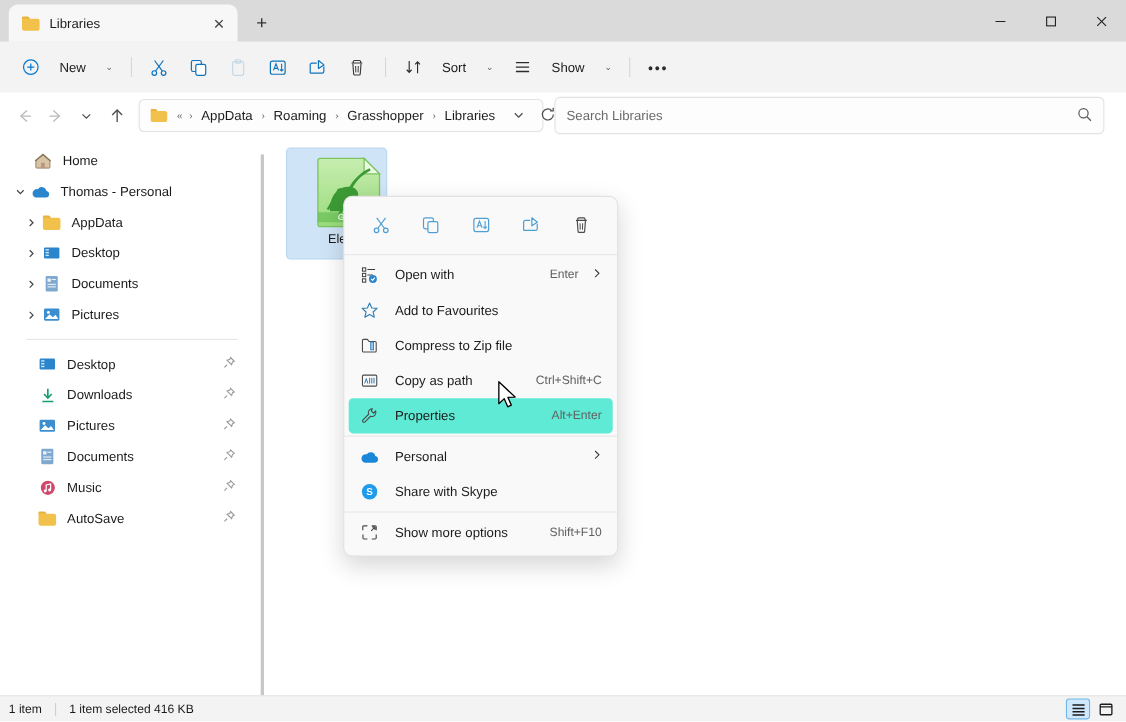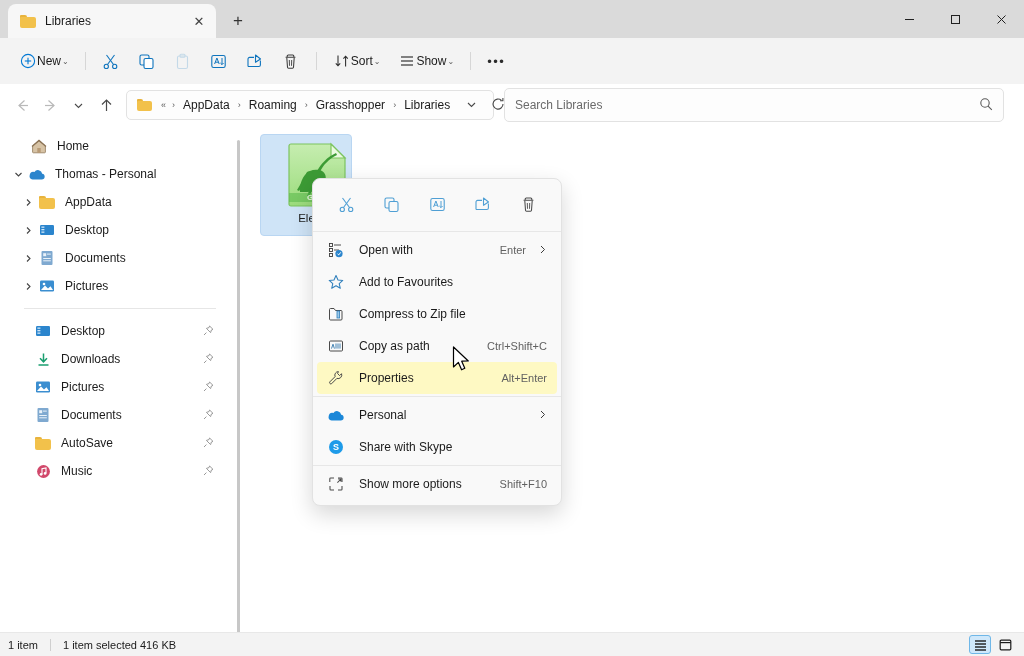--- a/index.html
+++ b/index.html
@@ -50,21 +50,21 @@
     color: #202020;
   }
 
   
   .cmdbar {
     position: absolute; top: 38px; left: 0; width: 1024px; height: 46px;
     background: #f3f3f3; display: flex; align-items: center; padding-left: 10px;
   }
   .cbtn {
     height: 32px; border-radius: 5px; display: flex; align-items: center;
-    padding: 0 9px; gap: 0; color: #1b1b1b; white-space: nowrap;
+    padding: 0 9px; gap: 17px; color: #1b1b1b; white-space: nowrap;
   }
   .cbtn .lbl { font-size: 12px; }
   .chev { font-size: 8px; color: #5a5a5a; margin-left: 1px; }
   .sep { width: 1px; height: 18px; background: #d6d6d6; margin: 0 7px; }
   .icobox { width: 18px; height: 18px; display: flex; align-items: center; justify-content: center; }
 
   
   .addrrow {
     position: absolute; top: 88px; left: 0; width: 1024px; height: 34px;
     display: flex; align-items: center;
@@ -146,21 +146,21 @@
   }
   .ctx-iconbtn {
     width: 30px; height: 30px; border-radius: 4px;
     display: flex; align-items: center; justify-content: center;
   }
   .ctx-divider { height: 1px; background: #e7e7e7; margin: 2px 0; }
   .ctx-item {
     height: 32px; display: flex; align-items: center;
     margin: 0 4px; padding: 0 10px; border-radius: 4px; position: relative;
   }
-  .ctx-item.hl { background: #fef9c3; }
+  .ctx-item.hl { background: #5eead4; }
   .ctx-ico { width: 18px; height: 18px; display: flex; align-items: center; justify-content: center; margin-right: 14px; flex: none; }
   .ctx-label { font-size: 12px; color: #1b1b1b; flex: 1; white-space: nowrap; }
   .ctx-accel { font-size: 11px; color: #616161; margin-left: 8px; }
   .ctx-sub { font-size: 10px; color: #444; margin-left: 12px; }
 
   
   .statusbar {
     position: absolute; left: 0; bottom: 0; width: 1024px; height: 24px;
     background: #f3f3f3; border-top: 1px solid #e8e8e8;
     display: flex; align-items: center; padding: 0 8px;
@@ -521,40 +521,40 @@
       <span class="navlabel">Documents</span>
       <span class="pin">
         <svg width="11" height="11" viewBox="0 0 11 11">
             <path d="M6.6 1 L10 4.4 L8.4 5 L7.6 7.6 L3.4 3.4 L6 2.6z M3.4 7.6 L1 10" fill="none" stroke="#9a9a9a" stroke-width="1"></path>
           </svg>
       </span>
     </div>
 
     <div class="navitem" style="padding-left:30px">
       <span class="navicon">
-          <span class="folder-ico"></span>
-        </span>
-      <span class="navlabel">AutoSave</span>
-      <span class="pin">
-        <svg width="11" height="11" viewBox="0 0 11 11">
-            <path d="M6.6 1 L10 4.4 L8.4 5 L7.6 7.6 L3.4 3.4 L6 2.6z M3.4 7.6 L1 10" fill="none" stroke="#9a9a9a" stroke-width="1"></path>
-          </svg>
-      </span>
-    </div>
-
-    <div class="navitem" style="padding-left:30px">
-      <span class="navicon">
         <svg width="15" height="15" viewBox="0 0 15 15">
             <circle cx="7.5" cy="7.5" r="6.4" fill="#d1486b"></circle>
             <path d="M6 10.2 V4.8 L10 3.9 V9.3" fill="none" stroke="#fff" stroke-width="1.1"></path>
             <circle cx="5.1" cy="10.3" r="1.35" fill="#fff"></circle>
             <circle cx="9.1" cy="9.4" r="1.35" fill="#fff"></circle>
           </svg>
       </span>
       <span class="navlabel">Music</span>
+      <span class="pin">
+        <svg width="11" height="11" viewBox="0 0 11 11">
+            <path d="M6.6 1 L10 4.4 L8.4 5 L7.6 7.6 L3.4 3.4 L6 2.6z M3.4 7.6 L1 10" fill="none" stroke="#9a9a9a" stroke-width="1"></path>
+          </svg>
+      </span>
+    </div>
+
+    <div class="navitem" style="padding-left:30px">
+      <span class="navicon">
+          <span class="folder-ico"></span>
+        </span>
+      <span class="navlabel">AutoSave</span>
       <span class="pin">
         <svg width="11" height="11" viewBox="0 0 11 11">
             <path d="M6.6 1 L10 4.4 L8.4 5 L7.6 7.6 L3.4 3.4 L6 2.6z M3.4 7.6 L1 10" fill="none" stroke="#9a9a9a" stroke-width="1"></path>
           </svg>
       </span>
     </div>
   </div>
 
   <div class="vsplit">
     <div class="vsplit-bar"></div>

